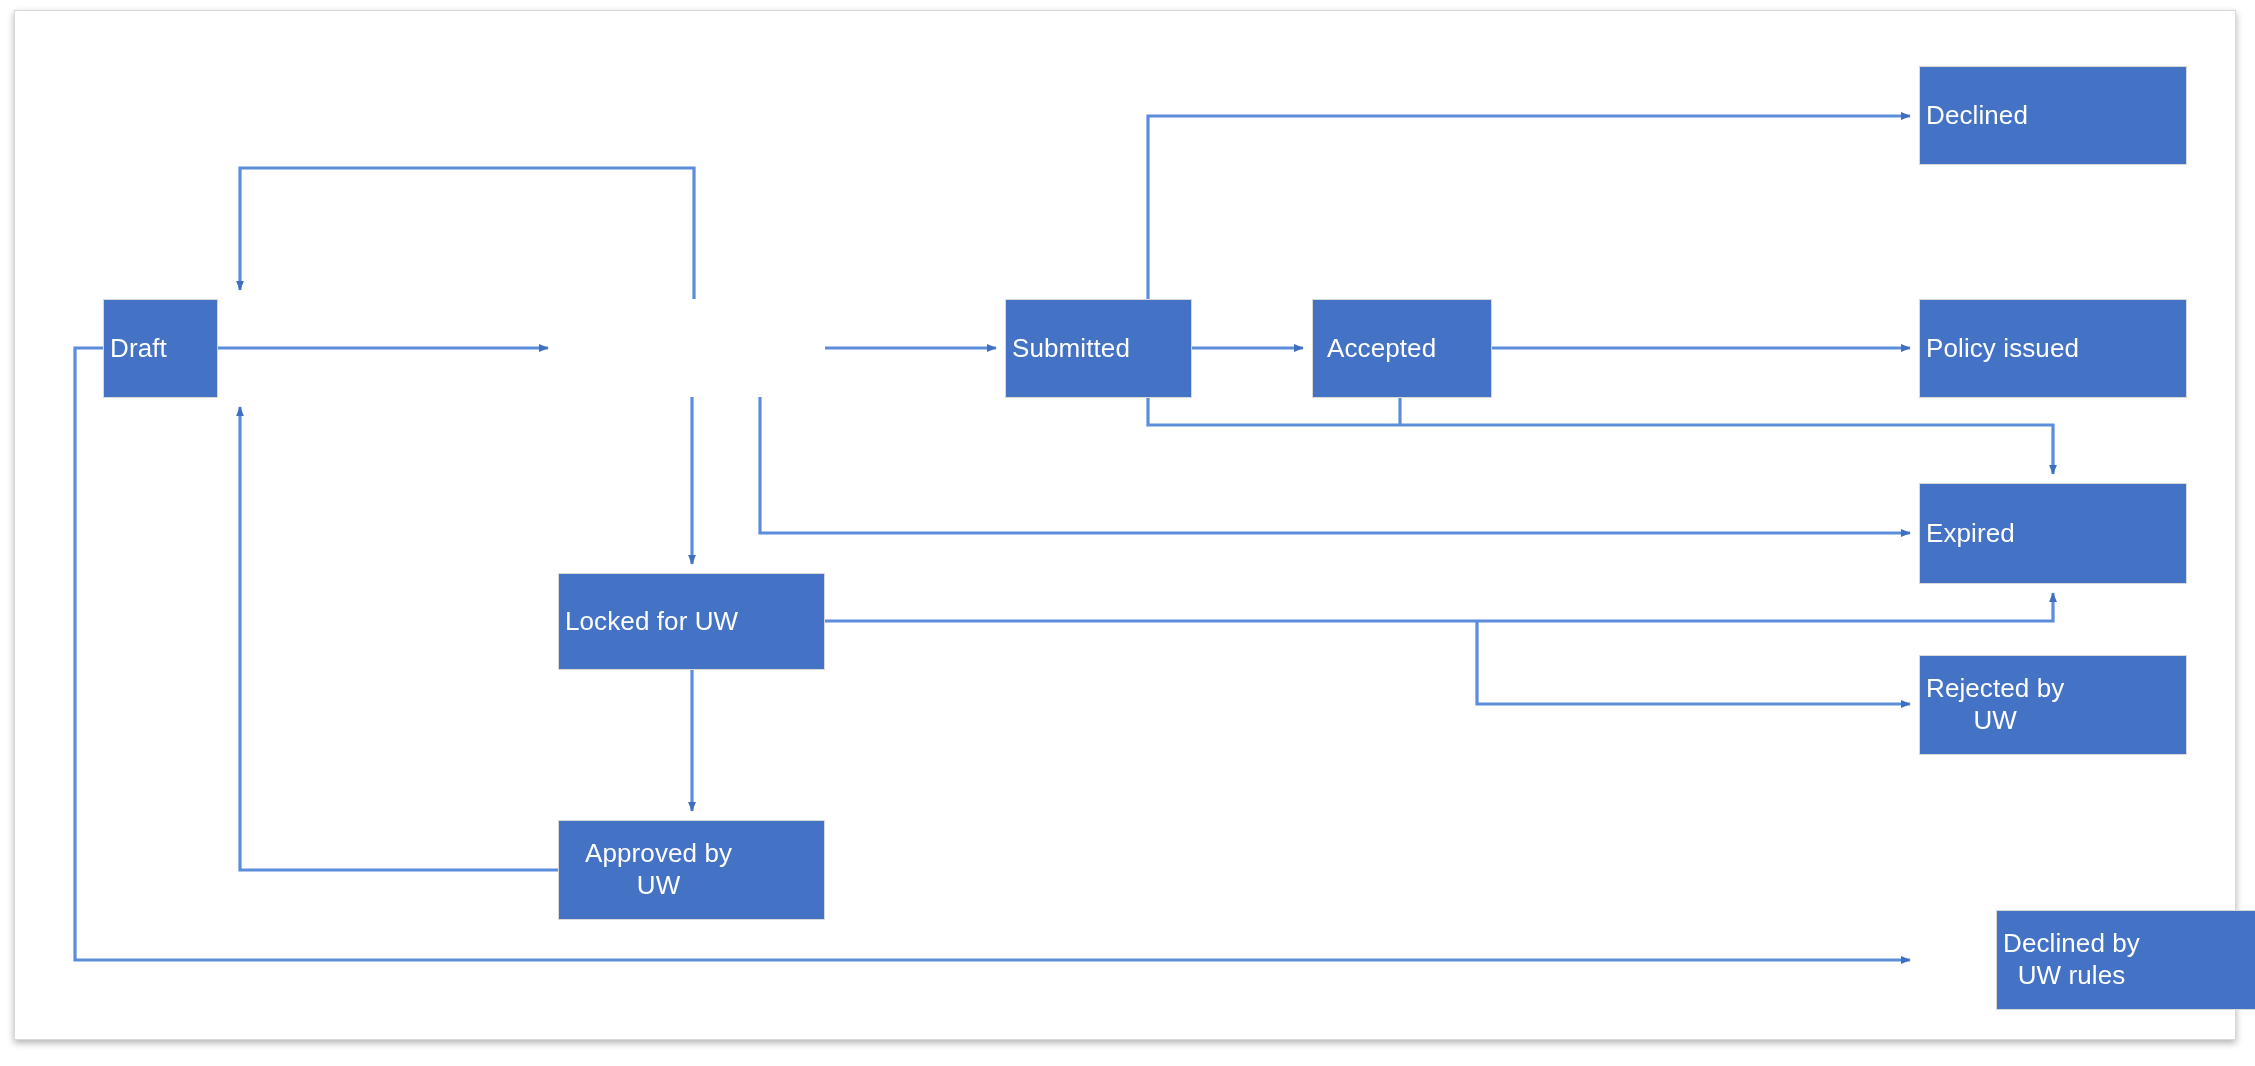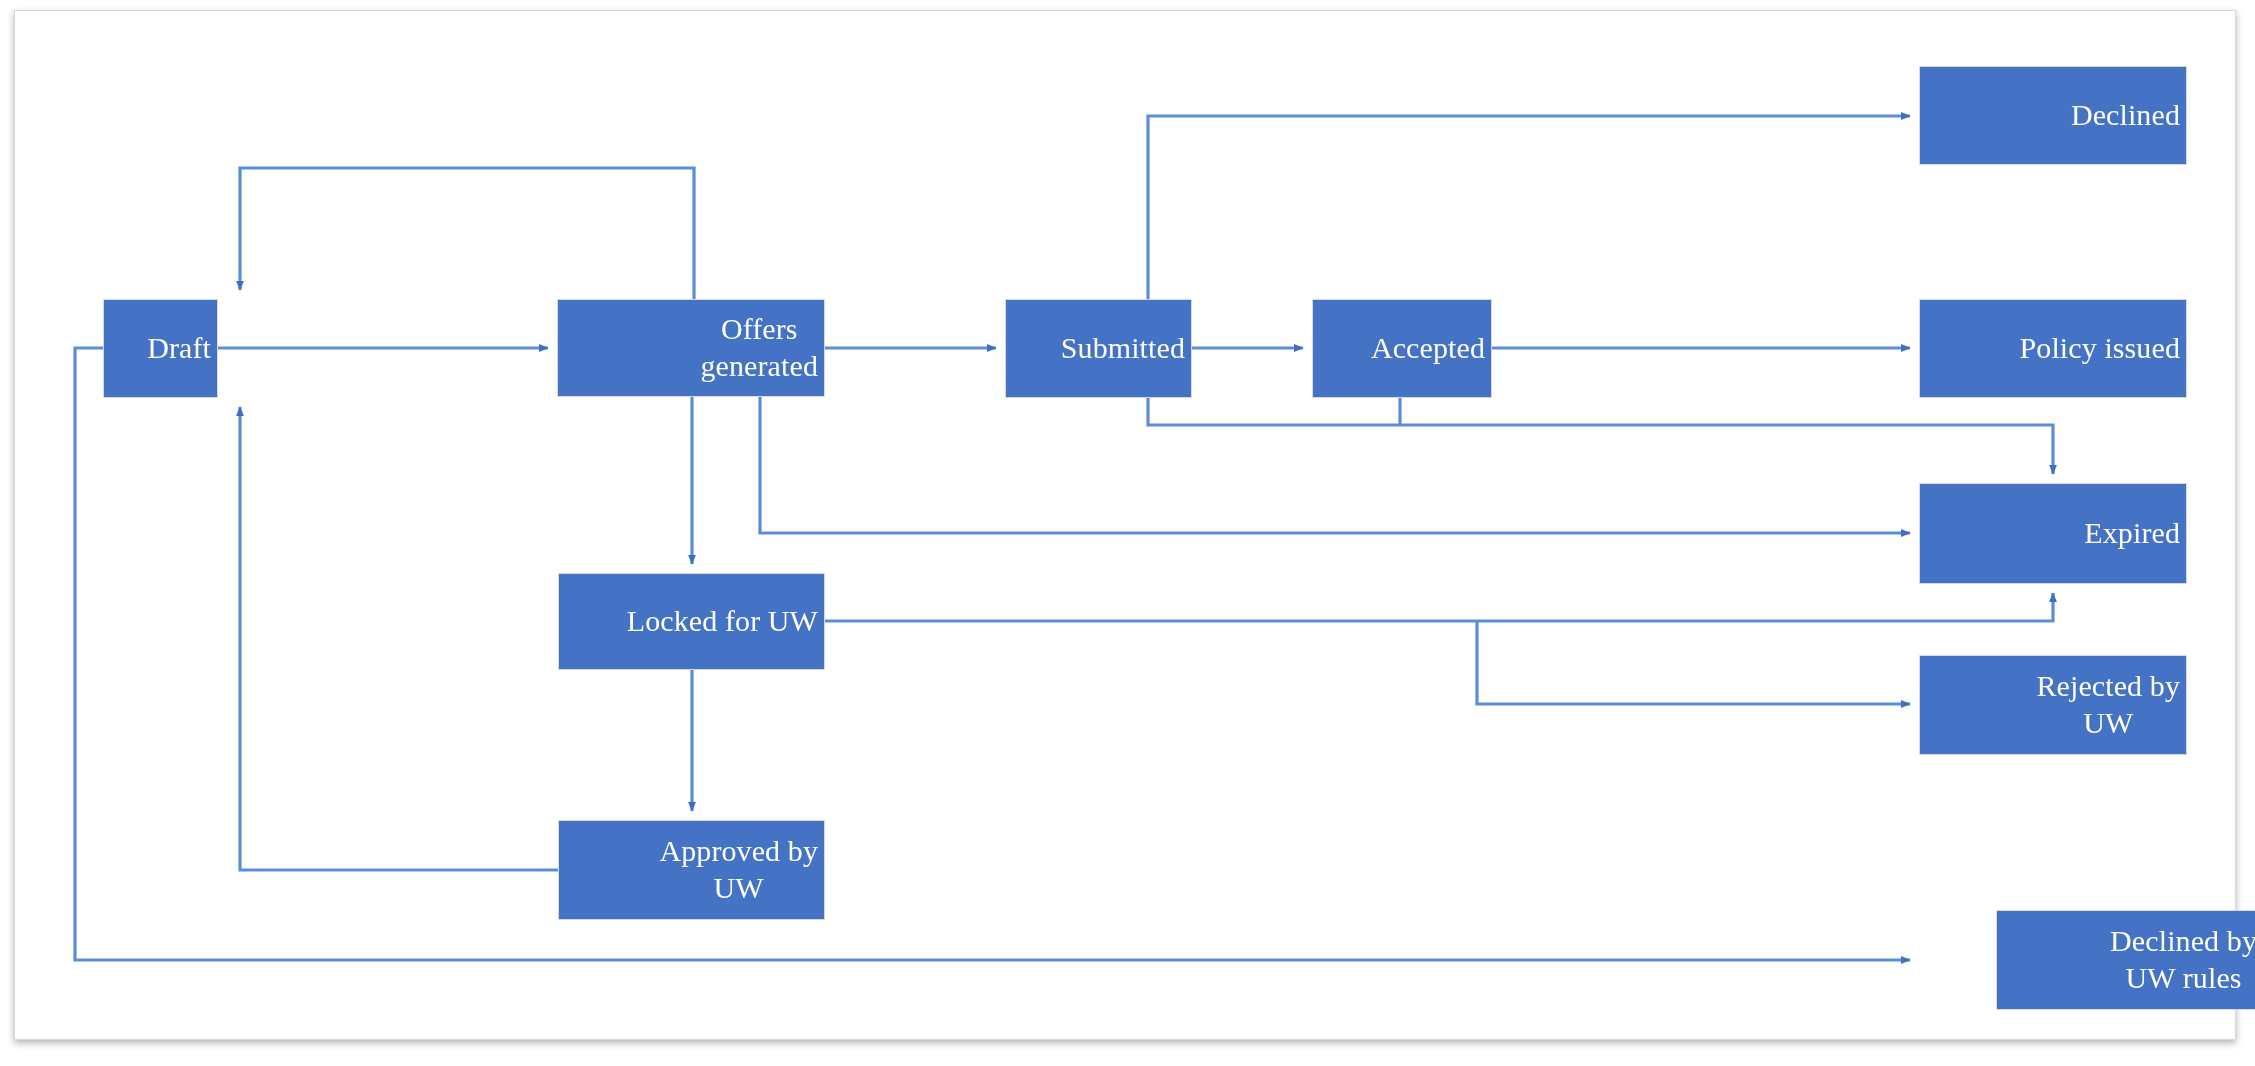--- a/index.html
+++ b/index.html
@@ -21,25 +21,25 @@
   }
   #flow-svg{position:absolute;left:0;top:0;width:2255px;height:1066px;}
   .node{
     position:absolute;
     background:#4472c4;
     border:1px solid #d9d9d9;
     box-sizing:border-box;
     color:#ffffff;
     display:flex;
     align-items:center;
-    justify-content:flex-end;
+    justify-content:flex-start;
     text-align:center;
-    font-size:30px;
+    font-size:26px;
     line-height:1.22;
-    font-family:Liberation Serif, serif;
+    font-family:Liberation Sans, sans-serif;
     letter-spacing:0.1px;
     z-index:5;
   }
   .node span{display:block;padding:0 6px;}
 </style>
 </head>
 <body>
 
 <div id="canvas">
   <div id="frame"></div>
@@ -81,23 +81,20 @@
       <path d="M558,870 L240,870 L240,407" marker-end="url(#ah)"></path>
 
       <path d="M103,348 L75,348 L75,960 L1910,960" marker-end="url(#ah)"></path>
     </g>
   </svg>
 
   <div class="node" style="left:103px;top:299px;width:115px;height:99px;">
     <span>Draft</span>
   </div>
 
-  <div class="node" style="left:557px;top:299px;width:268px;height:98px;">
-    <span>Offers<br>generated</span>
-  </div>
 
   <div class="node" style="left:1005px;top:299px;width:187px;height:99px;">
     <span>Submitted</span>
   </div>
 
   <div class="node" style="left:1312px;top:299px;width:180px;height:99px;padding-left:8px;">
     <span>Accepted</span>
   </div>
 
   <div class="node" style="left:1919px;top:299px;width:268px;height:99px;">

